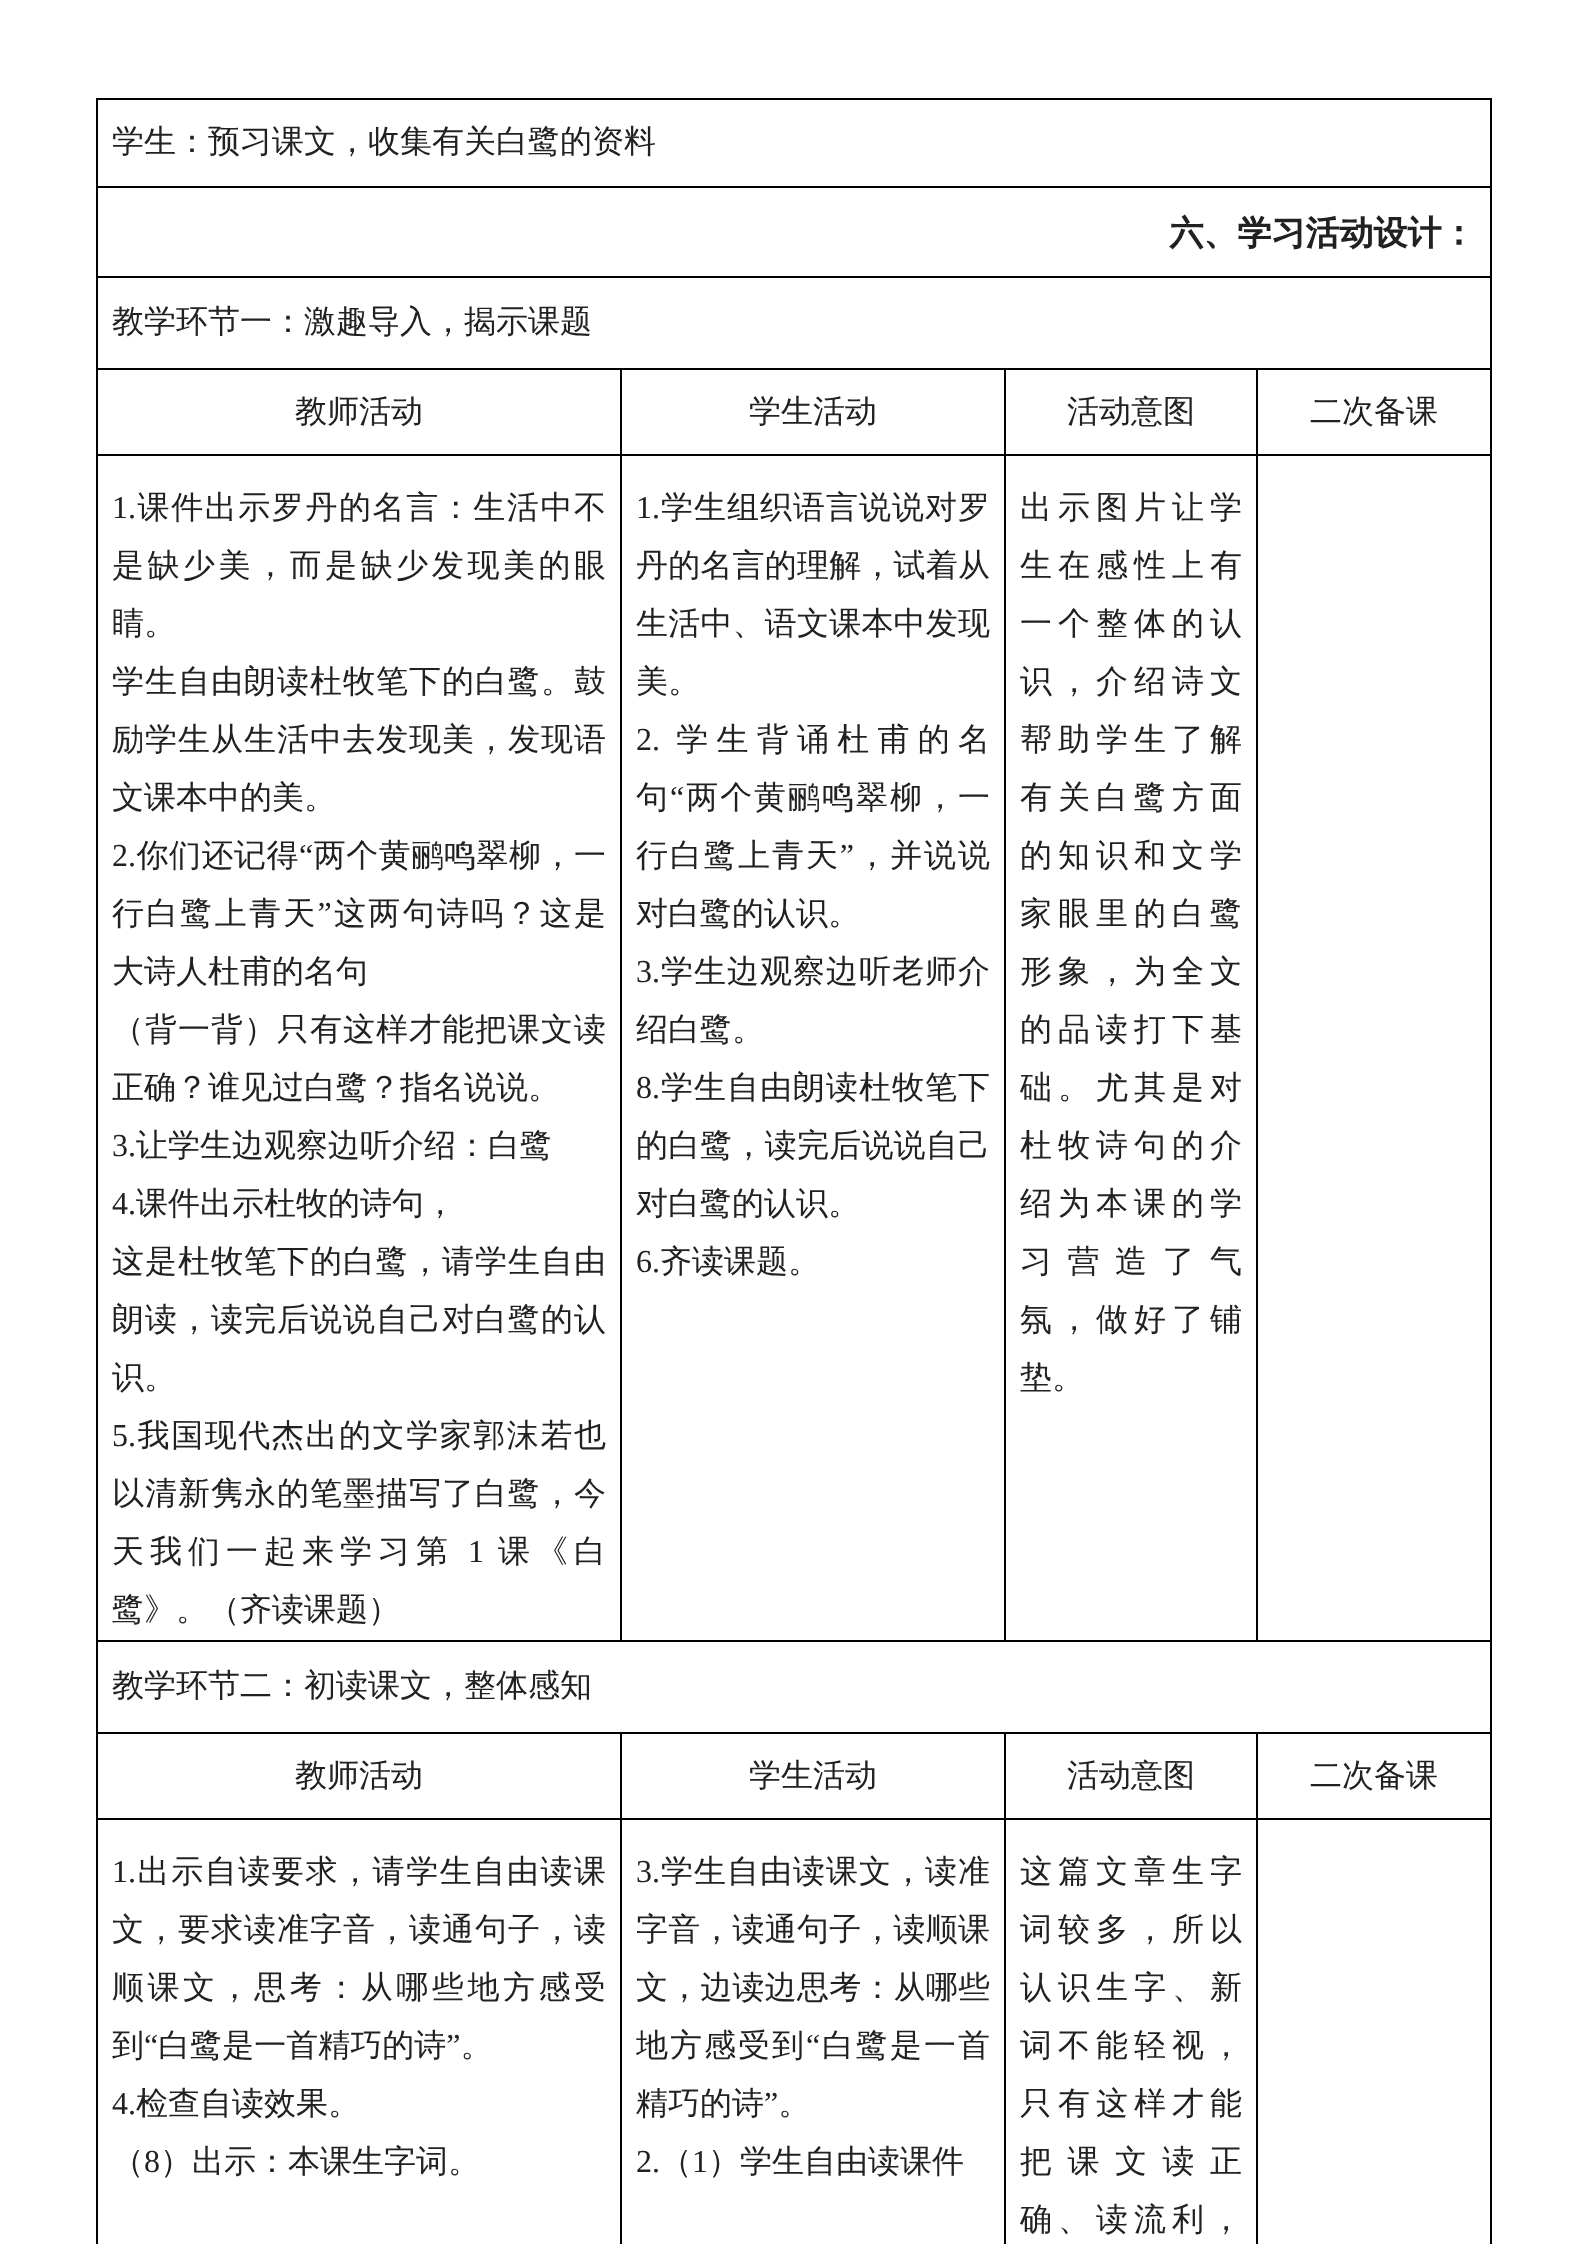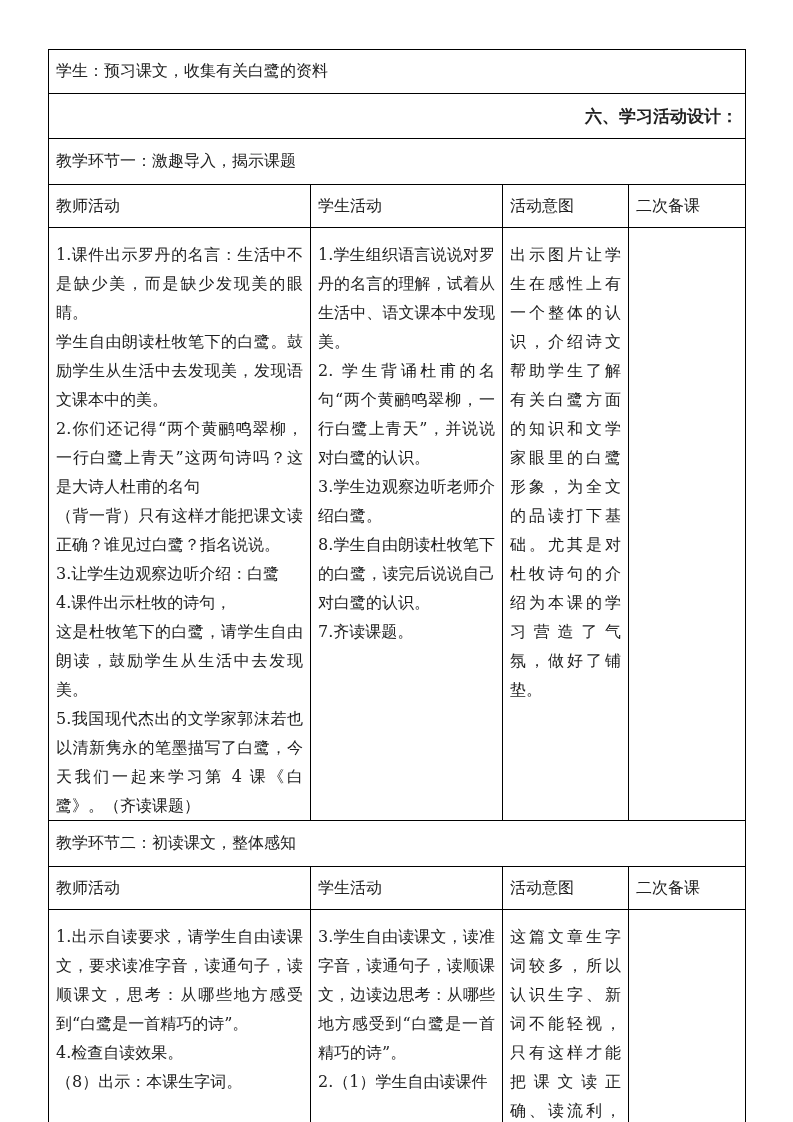--- a/index.html
+++ b/index.html
@@ -25,30 +25,32 @@
     width: 697px;
     border-collapse: collapse;
     table-layout: fixed;
   }
   table.doc-table td {
     border: 1.5px solid #000000;
     box-sizing: border-box;
     font-size: 16px;
     padding: 0 7px;
     overflow: hidden;
+    font-family: Liberation Serif, serif;
   }
   
   tr.row-prep td    { height: 44px; vertical-align: middle; }
   tr.row-section td { height: 45px; vertical-align: middle;
                       font-weight: bold; font-size: 17px;
                       font-family: "Liberation Sans", "DejaVu Sans", sans-serif; text-align: right; }
   tr.row-stage td   { height: 46px; vertical-align: middle; }
   
   tr.row-head td {
     height: 43px;
+    text-align: center;
     vertical-align: middle;
   }
   
   tr.row-content td {
     vertical-align: top;
     text-align: justify;
     line-height: 29px;
     padding: 12px 7px 0 7px;
   }
   tr.row-content-1 td { height: 545px; }
@@ -88,29 +90,29 @@
     </tr>
 
     <tr class="row-content row-content-1">
       <td>
         <p>1.课件出示罗丹的名言：生活中不是缺少美，而是缺少发现美的眼睛。</p>
         <p>学生自由朗读杜牧笔下的白鹭。鼓励学生从生活中去发现美，发现语文课本中的美。</p>
         <p>2.你们还记得“两个黄鹂鸣翠柳，一行白鹭上青天”这两句诗吗？这是大诗人杜甫的名句</p>
         <p>（背一背）只有这样才能把课文读正确？谁见过白鹭？指名说说。</p>
         <p>3.让学生边观察边听介绍：白鹭</p>
         <p>4.课件出示杜牧的诗句，</p>
-        <p>这是杜牧笔下的白鹭，请学生自由朗读，鼓励学生从生活中去发现美。</p>
-        <p>5.我国现代杰出的文学家郭沫若也以清新隽永的笔墨描写了白鹭，今天我们一起来学习第 4 课《白鹭》。（齐读课题）</p>
+        <p>这是杜牧笔下的白鹭，请学生自由朗读，读完后说说自己对白鹭的认识。</p>
+        <p>5.我国现代杰出的文学家郭沫若也以清新隽永的笔墨描写了白鹭，今天我们一起来学习第 1 课《白鹭》。（齐读课题）</p>
       </td>
       <td>
         <p>1.学生组织语言说说对罗丹的名言的理解，试着从生活中、语文课本中发现美。</p>
         <p>2. 学生背诵杜甫的名句“两个黄鹂鸣翠柳，一行白鹭上青天”，并说说对白鹭的认识。</p>
         <p>3.学生边观察边听老师介绍白鹭。</p>
         <p>8.学生自由朗读杜牧笔下的白鹭，读完后说说自己对白鹭的认识。</p>
-        <p>7.齐读课题。</p>
+        <p>6.齐读课题。</p>
       </td>
       <td>
         <p>出示图片让学生在感性上有一个整体的认识，介绍诗文帮助学生了解有关白鹭方面的知识和文学家眼里的白鹭形象，为全文的品读打下基础。尤其是对杜牧诗句的介绍为本课的学习营造了气氛，做好了铺垫。</p>
       </td>
       <td></td>
     </tr>
 
     <tr class="row-stage">
       <td colspan="4">教学环节二：初读课文，整体感知</td>
     </tr>

